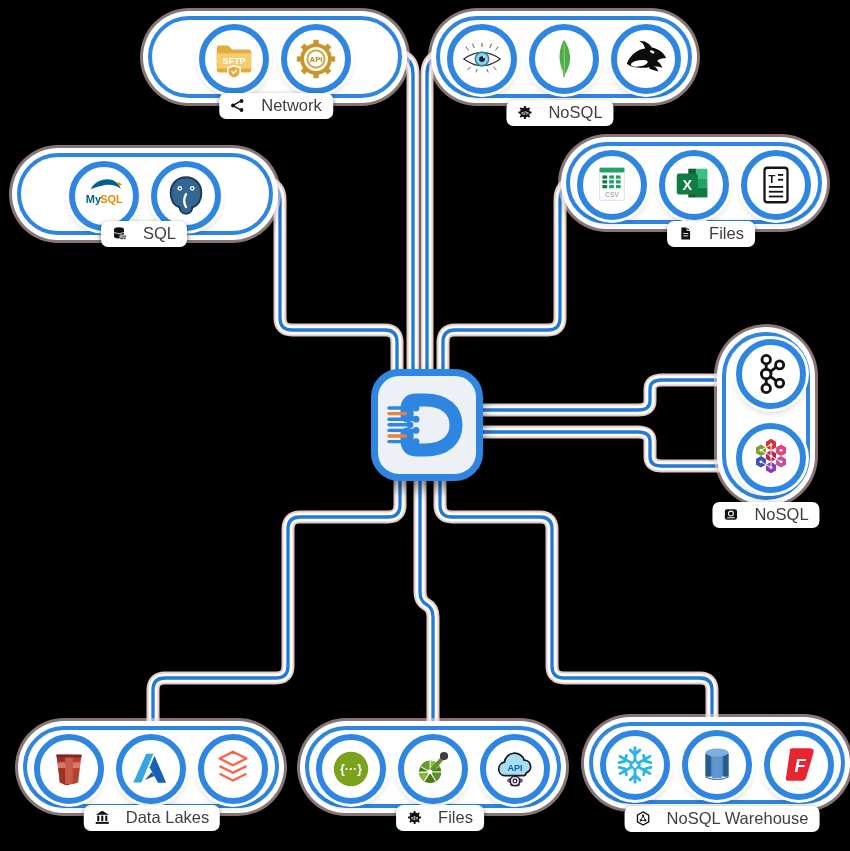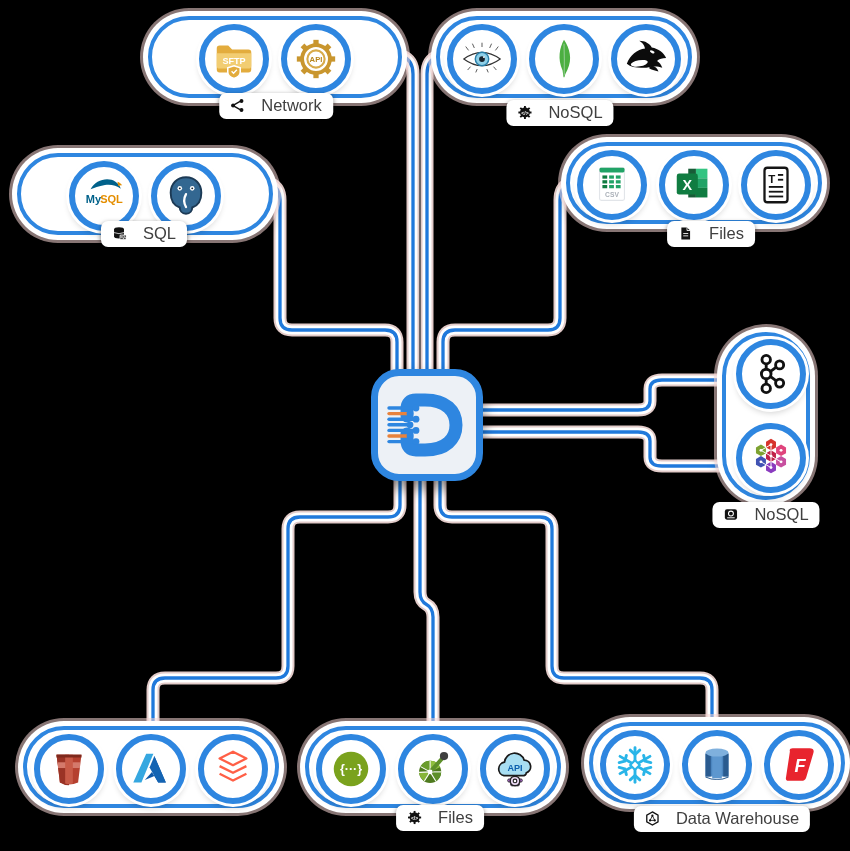--- a/index.html
+++ b/index.html
@@ -367,20 +367,32 @@
     <div class="circle">
       <svg class="ic" viewBox="0 0 48 48">
         <g fill="none" stroke="#ff5f46" stroke-width="2.4" stroke-linejoin="round">
           <path d="M24 6 L38 13 L24 20 L10 13 Z"></path>
           <path d="M10 21 L24 28 L38 21"></path>
           <path d="M10 29 L24 36 L38 29"></path>
         </g>
       </svg>
     </div>
   </div>
+  <div class="chip" style="left:152px;top:805px">
+    <svg viewBox="0 0 16 16">
+      <polygon points="8,0.8 15,5 1,5" fill="#111"></polygon>
+      <g fill="#111">
+          <rect x="2.6" y="6" width="2.2" height="6"></rect>
+          <rect x="6.9" y="6" width="2.2" height="6"></rect>
+          <rect x="11.2" y="6" width="2.2" height="6"></rect>
+        </g>
+      <rect x="1" y="12.8" width="14" height="2" fill="#111"></rect>
+    </svg>
+    <span>Data Lakes</span>
+  </div>
 
   <div class="pill" style="left:305px;top:726px;width:256px;height:82px">
     <div class="circle">
       <svg class="ic" viewBox="0 0 48 48">
         <circle cx="24" cy="24" r="18" fill="#7aa21d"></circle>
         <text x="24" y="28.5" text-anchor="middle" font-size="13" font-weight="bold" fill="#fff">{···}</text>
       </svg>
     </div>
     <div class="circle">
       <svg class="ic" viewBox="0 0 48 48">
@@ -476,16 +488,16 @@
           <circle cx="8" cy="5" r="1.2"></circle>
           <circle cx="5.5" cy="10" r="1.2"></circle>
           <circle cx="10.5" cy="10" r="1.2"></circle>
         </g>
       <g stroke="#111" stroke-width=".9">
           <line x1="8" y1="5" x2="5.5" y2="10"></line>
           <line x1="8" y1="5" x2="10.5" y2="10"></line>
           <line x1="5.5" y1="10" x2="10.5" y2="10"></line>
         </g>
     </svg>
-    <span>Data Warehouse</span>
+    <span>NoSQL Warehouse</span>
   </div>
 
 </div>
 
 </body></html>

